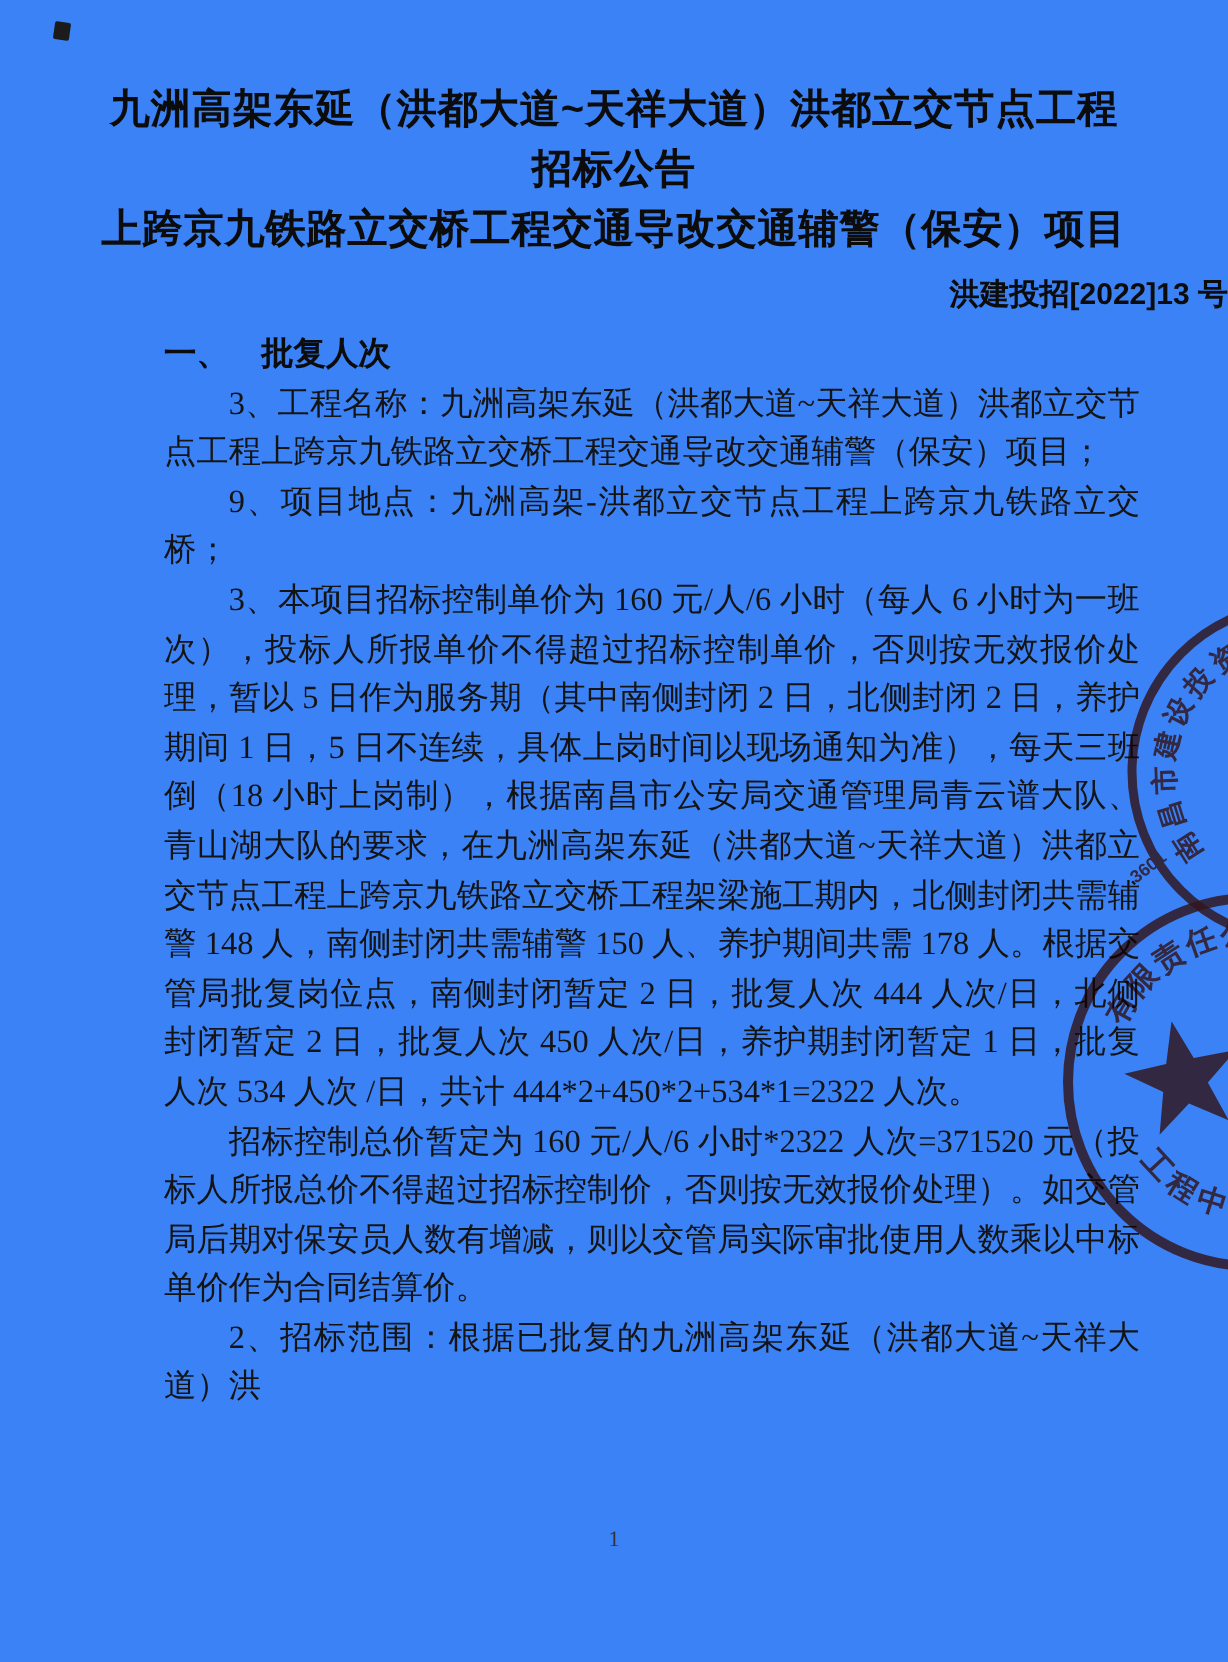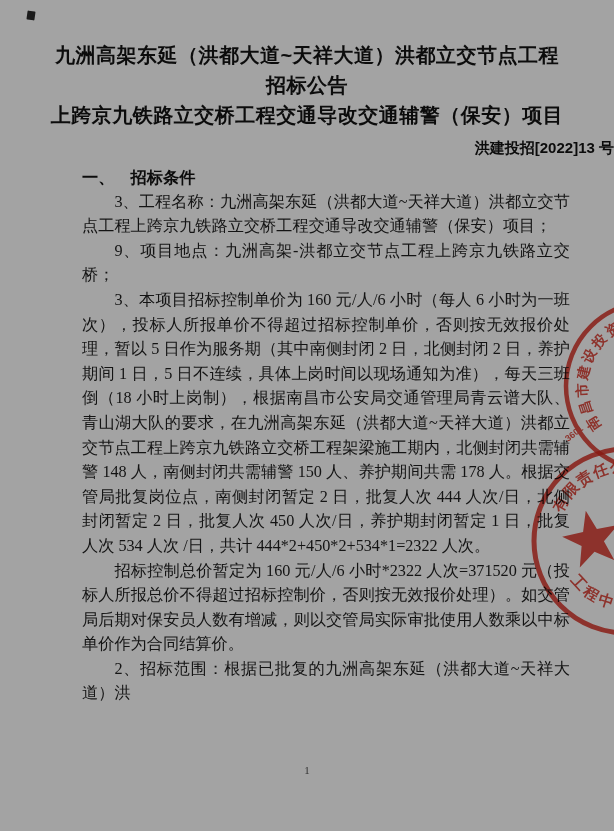--- a/index.html
+++ b/index.html
@@ -1,20 +1,20 @@
 <!DOCTYPE html>
 <html><head>
 <meta charset="utf-8">
 <style>
   html,body{margin:0;padding:0;background:#e8e8e8;}
   .page{
     position:relative;
     width:614px;height:831px;
     margin:0 auto;
-    background:#a3a3a3;
+    background:#3b82f6;
     overflow:hidden;
     font-family:"Liberation Serif", serif;
     color:#111;
   }
   .corner-mark{
     position:absolute;left:27px;top:11px;width:8px;height:9px;
     background:#1b1b1b;transform:rotate(8deg);border-radius:1px;
   }
   .title-block{
     margin:40px 36px 0 36px;
@@ -78,21 +78,21 @@
 
   <div class="title-block">
     <div>九洲高架东延（洪都大道~天祥大道）洪都立交节点工程</div>
     <div>招标公告</div>
     <div>上跨京九铁路立交桥工程交通导改交通辅警（保安）项目</div>
   </div>
 
   <div class="doc-number">洪建投招[2022]13 号</div>
 
   <div class="doc-body">
-    <div class="sec-heading">一、　招标条件</div>
+    <div class="sec-heading">一、　批复人次</div>
 
     <p>3、工程名称：九洲高架东延（洪都大道~天祥大道）洪都立交节点工程上跨京九铁路立交桥工程交通导改交通辅警（保安）项目；</p>
     <p>9、项目地点：九洲高架-洪都立交节点工程上跨京九铁路立交桥；</p>
     <p>3、本项目招标控制单价为 160 元/人/6 小时（每人 6 小时为一班次），投标人所报单价不得超过招标控制单价，否则按无效报价处理，暂以 5 日作为服务期（其中南侧封闭 2 日，北侧封闭 2 日，养护期间 1 日，5 日不连续，具体上岗时间以现场通知为准），每天三班倒（18 小时上岗制），根据南昌市公安局交通管理局青云谱大队、青山湖大队的要求，在九洲高架东延（洪都大道~天祥大道）洪都立交节点工程上跨京九铁路立交桥工程架梁施工期内，北侧封闭共需辅警 148 人，南侧封闭共需辅警 150 人、养护期间共需 178 人。根据交管局批复岗位点，南侧封闭暂定 2 日，批复人次 444 人次/日，北侧封闭暂定 2 日，批复人次 450 人次/日，养护期封闭暂定 1 日，批复人次 534 人次 /日，共计 444*2+450*2+534*1=2322 人次。</p>
     <p>招标控制总价暂定为 160 元/人/6 小时*2322 人次=371520 元（投标人所报总价不得超过招标控制价，否则按无效报价处理）。如交管局后期对保安员人数有增减，则以交管局实际审批使用人数乘以中标单价作为合同结算价。</p>
     <p>2、招标范围：根据已批复的九洲高架东延（洪都大道~天祥大道）洪</p>
   </div>
 
   <div class="page-number">1</div>
 

